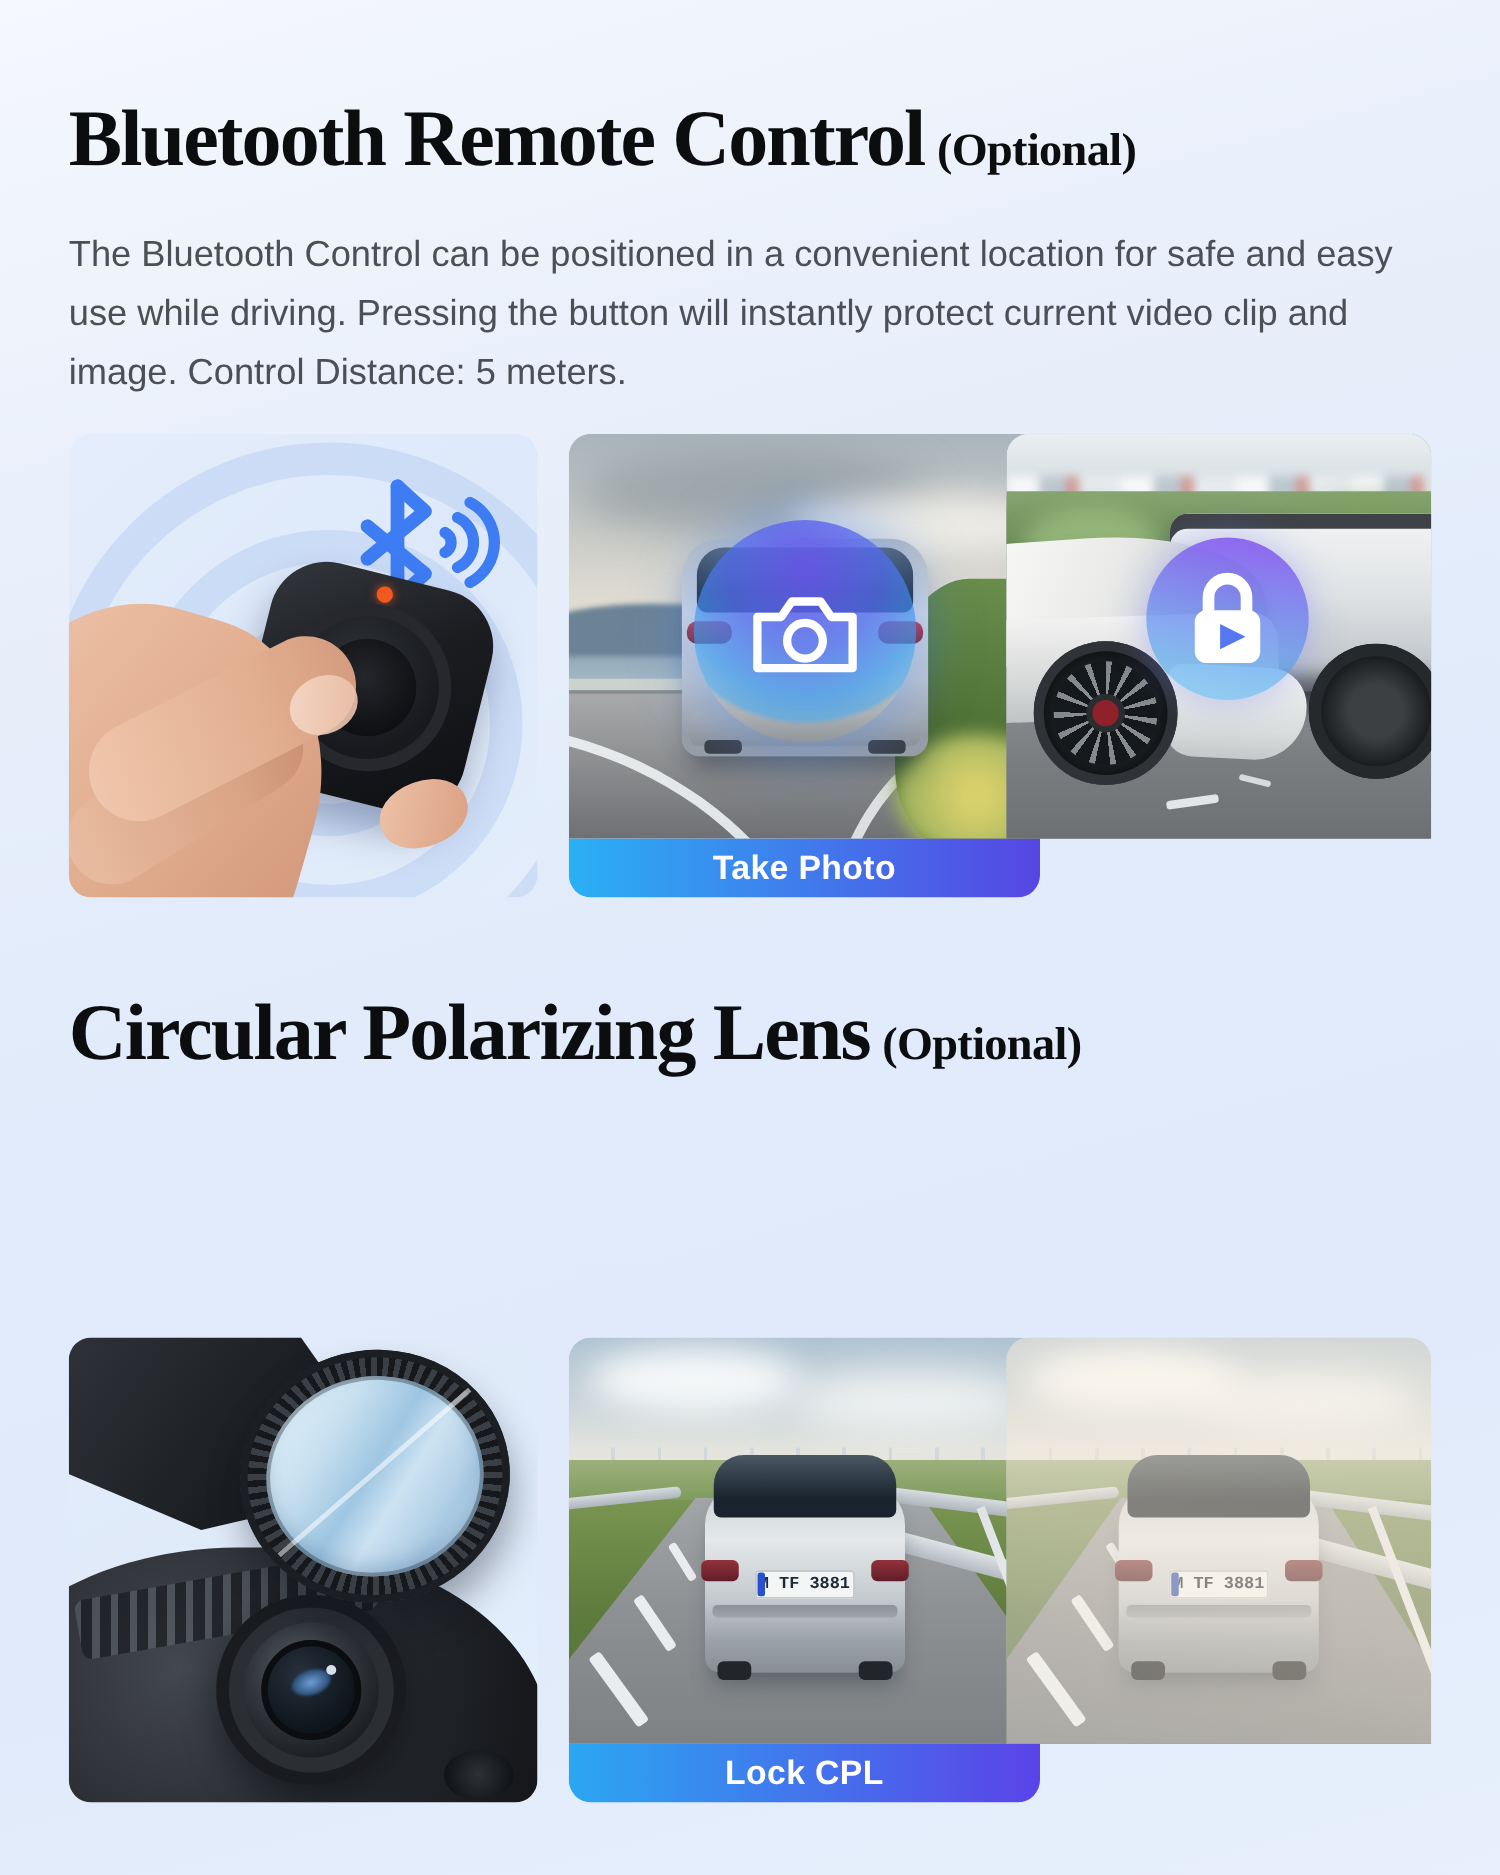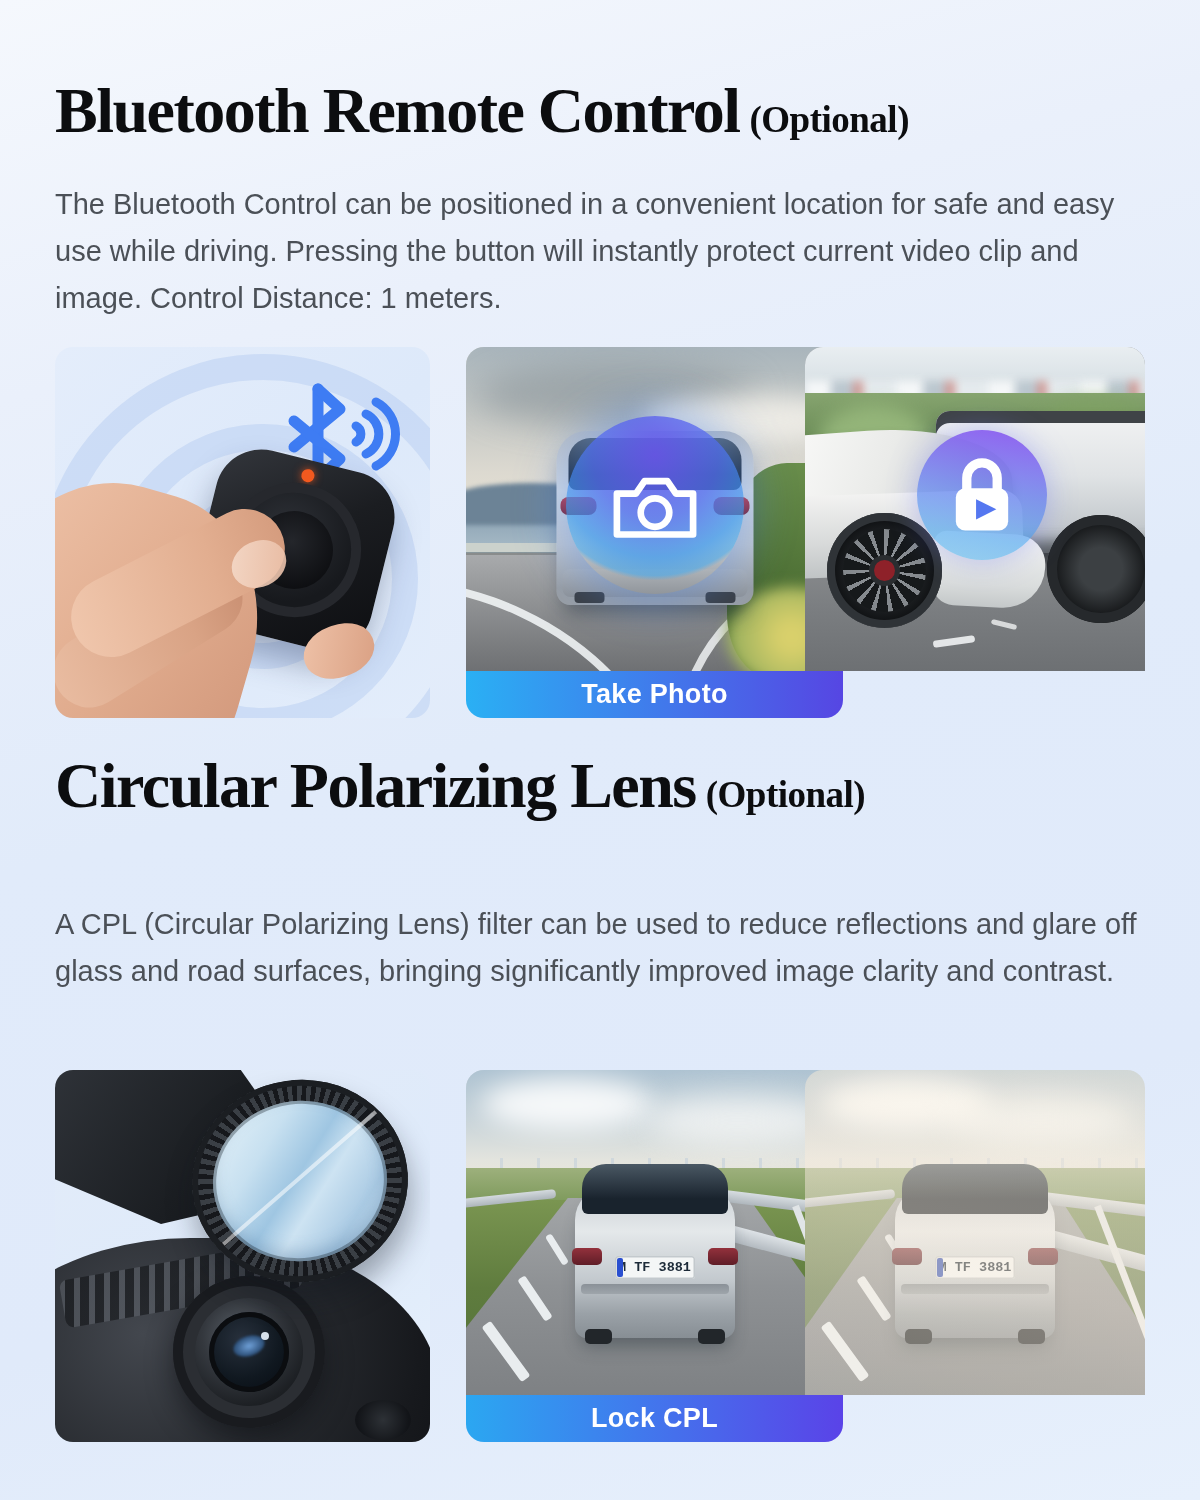--- a/index.html
+++ b/index.html
@@ -8,29 +8,29 @@
     position:relative; width:1200px; height:1500px; overflow:hidden;
     font-family:"Liberation Sans", sans-serif;
     background:linear-gradient(165deg,#f5f8fd 0%,#eaf0fb 22%,#e1ebfa 48%,#e0eafa 75%,#e7f0fc 100%);
   }
   
   .h-title { position:absolute; left:55px; white-space:nowrap; color:#0c0d0f; font-weight:700; font-size:64px; letter-spacing:-1.5px; line-height:1;font-family:Liberation Serif, serif; }
   .h-title .opt { font-size:37px; letter-spacing:-.5px; margin-left:10px; font-weight:700; }
   .para { position:absolute; left:55px; width:1095px; font-size:29px; line-height:1.62; color:#4b5057; }
   #title-bt { top:79px; }
   #para-bt { top:181px; }
-  #title-cpl { top:754px; }
+  #title-cpl { top:794px; }
   #para-cpl { top:901px; }
 
   
   .card { position:absolute; height:371px; border-radius:18px; overflow:hidden; }
   .row1 { top:347px; }
   .row2 { top:1070px; height:372px; }
   .c-left { left:55px; width:375px; }
-  .c-mid { left:466px; width:377px; }
+  .c-mid { left:455px; width:377px; }
   .c-right { left:805px; width:340px; }
 
   .cap { position:absolute; left:0; right:0; bottom:0; height:47px; display:flex; align-items:center; justify-content:center;
          color:#fff; font-size:27px; font-weight:700; letter-spacing:.3px; }
   .cap-tp { background:linear-gradient(90deg,#2ab0f4,#5646e3); }
   .cap-vl { background:linear-gradient(90deg,#4577eb,#5b42e3); }
   .cap-wc { background:linear-gradient(90deg,#2ba7f1,#5a43e8); }
   .cap-nc { background:#070708; }
 
   .scene { position:absolute; inset:0; overflow:hidden; }
@@ -213,21 +213,21 @@
   svg { display:block; }
 </style>
 </head>
 <body>
 
 <div class="page">
 
   <div class="h-title" id="title-bt">
     <span>Bluetooth Remote Control</span><span class="opt">(Optional)</span>
   </div>
-  <div class="para" id="para-bt">The Bluetooth Control can be positioned in a convenient location for safe and easy use while driving. Pressing the button will instantly protect current video clip and image. Control Distance: 1 meters.</div>
+  <div class="para" id="para-bt">The Bluetooth Control can be positioned in a convenient location for safe and easy use while driving. Pressing the button will instantly protect current video clip and image. Control Distance: 5 meters.</div>
 
   <div class="card row1 c-left">
     <div class="scene scene-rm">
       <div class="rm-ring rm-r3"></div>
       <div class="rm-ring rm-r2"></div>
       <div class="rm-ring rm-r1"></div>
       <svg class="rm-bt" width="126" height="110" viewBox="0 0 126 110">
         <g fill="none" stroke="#3e7cf3" stroke-width="11" stroke-linecap="round" stroke-linejoin="round">
           <path d="M40 10 V100"></path>
           <path d="M40 10 L62 30 L16 68"></path>
@@ -317,21 +317,20 @@
         <path d="M27 44 V28 a18 18 0 0 1 36 0 V44" fill="none" stroke="#ffffff" stroke-width="11" stroke-linecap="round"></path>
         <rect x="14" y="40" width="62" height="50" rx="11" fill="#ffffff"></rect>
         <path d="M38 53 L62 65 L38 77 Z" fill="#5577f0"></path>
       </svg>
     </div>
   </div>
 
   <div class="h-title" id="title-cpl">
     <span>Circular Polarizing Lens</span><span class="opt">(Optional)</span>
   </div>
-  <div class="para" id="para-cpl">A CPL (Circular Polarizing Lens) filter can be used to reduce reflections and glare off glass and road surfaces, bringing significantly improved image clarity and contrast.</div>
 
   <div class="card row2 c-left">
     <div class="scene scene-cam">
       <div class="cam-bracket"></div>
       <div class="cam-body"></div>
       <div class="cam-vents"></div>
       <div class="cam-knob"></div>
       <div class="cam-lens">
         <div class="cam-glass">
           <div class="cam-glint"></div>

